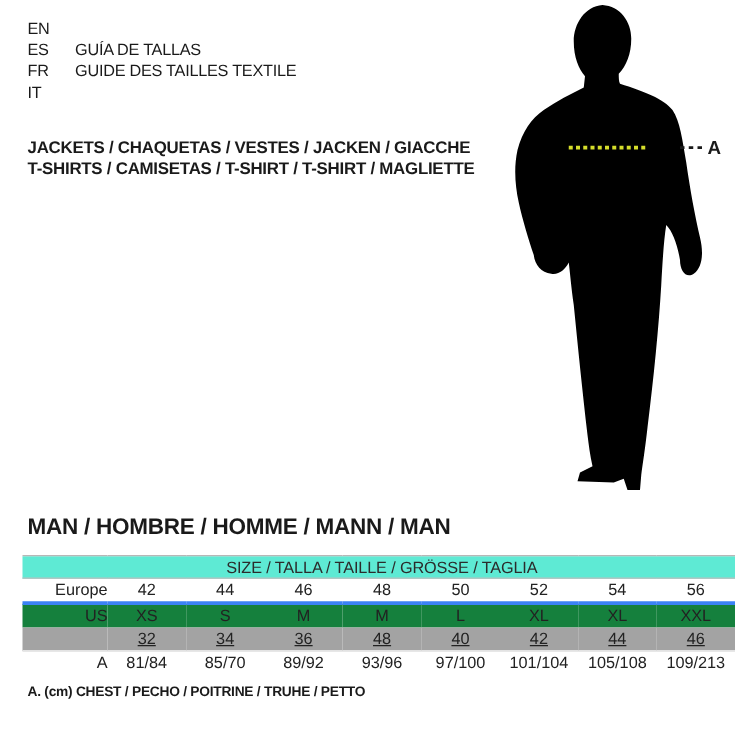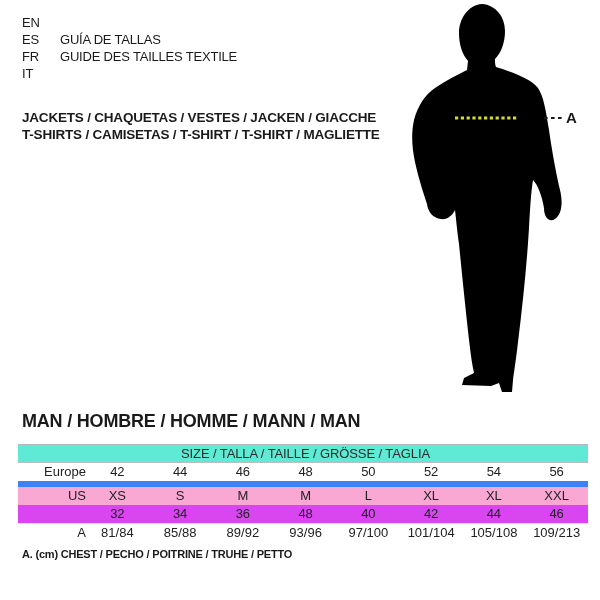--- a/index.html
+++ b/index.html
@@ -18,22 +18,22 @@
     position:absolute;left:18px;top:444px;width:570px;
     border-collapse:collapse;table-layout:fixed;font-size:13px;color:#222;
   }
   table.size th.hdr{
     background:#5eead4;font-weight:normal;text-align:center;
     padding:0 0 0 5px;height:17px;line-height:17px;font-size:13px;color:#2b2b2b;
     border-top:1px solid #b7b7b7;border-bottom:1px solid #bdbdbd;letter-spacing:-0.1px;
   }
   table.size td{height:18px;line-height:18px;padding:0;text-align:center;font-weight:normal;}
   table.size td.lbl{text-align:right;padding-left:5px;}
-  tr.r-us td{background:#f9a8d4;border-top:6px solid #3b82f6;}
-  tr.r-num td{background:#d946ef;}
+  tr.r-us td{background:#15803d;border-top:3px solid #3b82f6;}
+  tr.r-num td{background:#a3a3a3;text-decoration:underline;}
   tr.r-a td{border-top:1px solid #e3e3e3;}
   .footer-note{position:absolute;left:22px;top:548px;font-size:11px;font-weight:bold;letter-spacing:-0.2px;}
 </style>
 </head>
 <body>
 
 <div class="lang-block">
   <div class="lang-row">
     <span class="lang-code">EN</span>
   </div>
@@ -144,21 +144,21 @@
       <td>36</td>
       <td>48</td>
       <td>40</td>
       <td>42</td>
       <td>44</td>
       <td>46</td>
     </tr>
     <tr class="r-a">
       <td class="lbl">A</td>
       <td>81/84</td>
-      <td>85/88</td>
+      <td>85/70</td>
       <td>89/92</td>
       <td>93/96</td>
       <td>97/100</td>
       <td>101/104</td>
       <td>105/108</td>
       <td>109/213</td>
     </tr>
   </tbody>
 </table>
 

